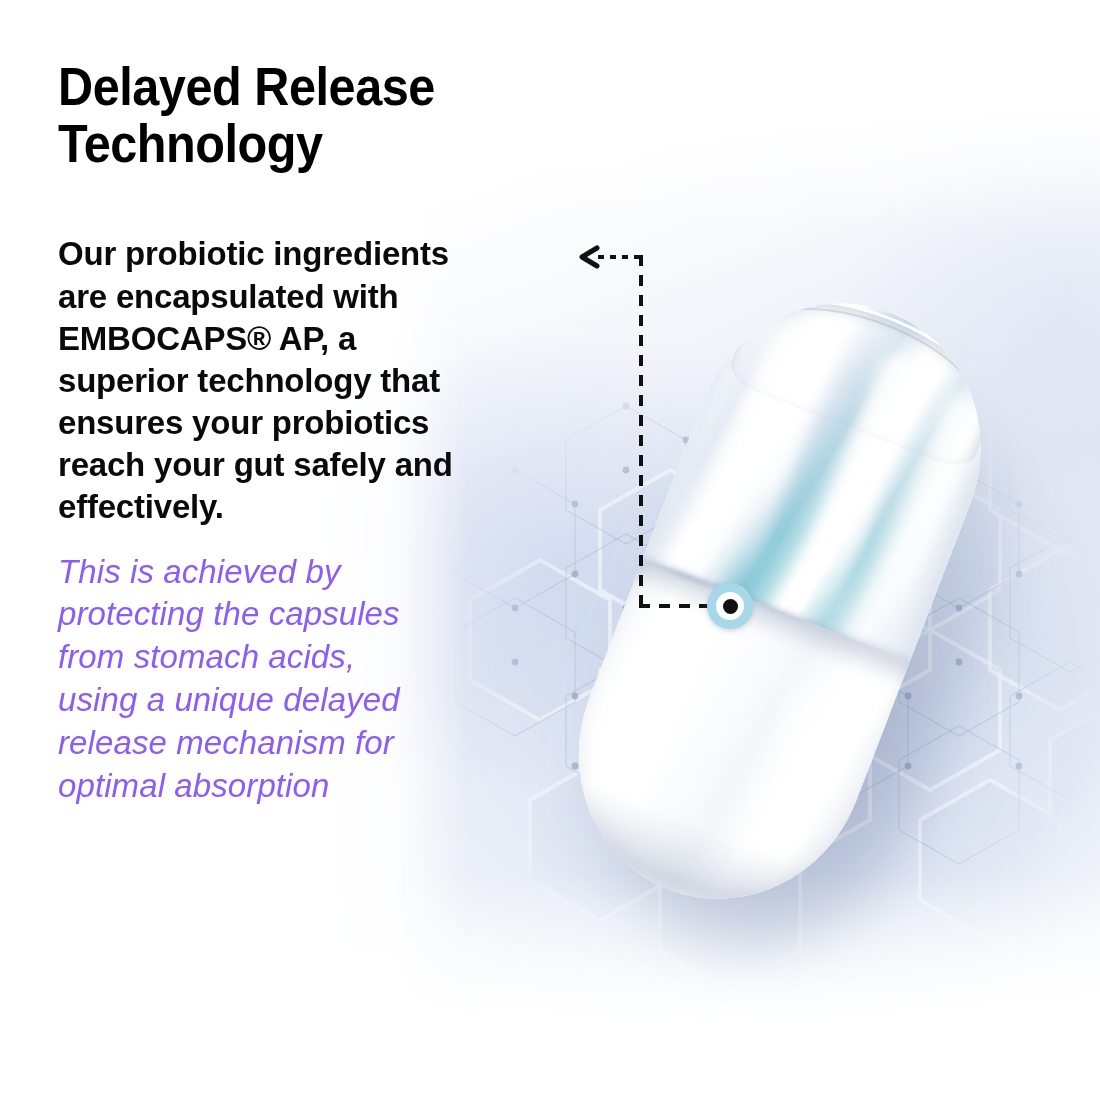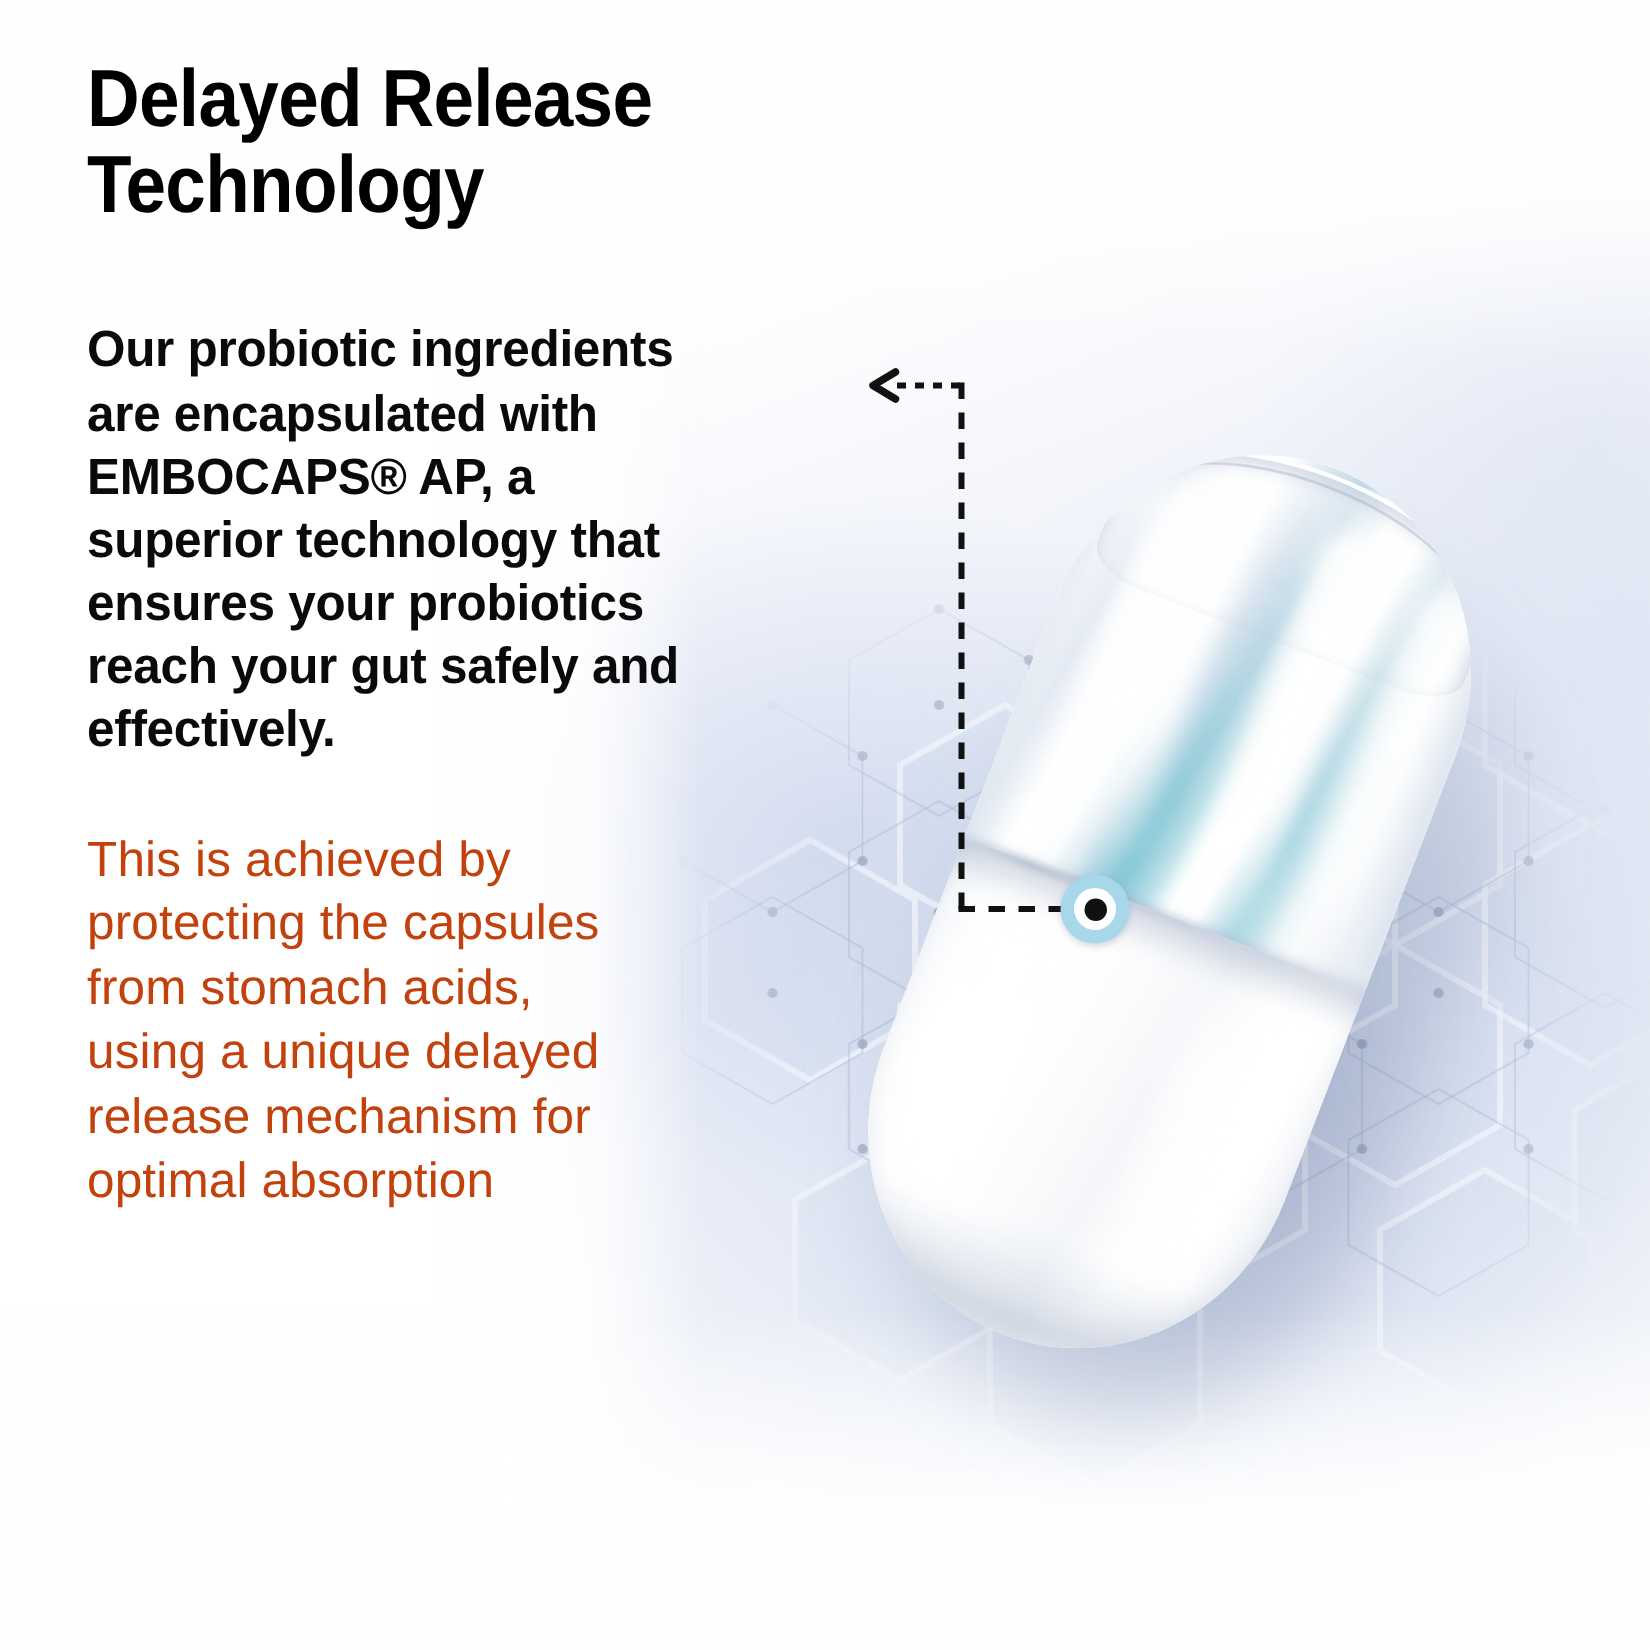--- a/index.html
+++ b/index.html
@@ -42,42 +42,43 @@
   .bg-white-top {
     position:absolute; left:0; top:0; width:1100px; height:240px;
     background:linear-gradient(to bottom, #ffffff 0%, rgba(255,255,255,0.88) 46%, rgba(255,255,255,0) 100%);
     pointer-events:none;
   }
 
   .hex-layer { position:absolute; inset:0; pointer-events:none; }
 
   
   .text-col {
-    position:absolute; left:58px; top:38px; width:520px;
+    position:absolute; left:58px; top:58px; width:520px;
   }
   .page-title {
     font-size:54px; line-height:1.06; font-weight:bold;
     color:#000; letter-spacing:-0.5px;
     transform:scaleX(0.90); transform-origin:left top;
     white-space:pre-line;
   }
   .para-bold {
     margin-top:60px;
     font-size:34px; line-height:1.24; font-weight:bold;
     color:#0a0a0a; letter-spacing:-0.2px;
     transform:scaleX(0.97); transform-origin:left top;
     white-space:pre-line;
     width:535px;
   }
   .para-regular {
-    margin-top:44px;
+    margin-top:23px;
     font-size:33px; line-height:1.30; font-weight:normal;
-    color:#c2410c; letter-spacing:0.1px;
+    color:#8b5cf6; letter-spacing:0.1px;
     white-space:pre-line;
     width:500px;
+    font-style:italic;
   }
 
   
   .capsule-wrap {
     position:absolute;
     left:606px; top:285px;
     width:360px; height:650px;
     transform:rotate(21deg);
     transform-origin:50% 50%;
   }

